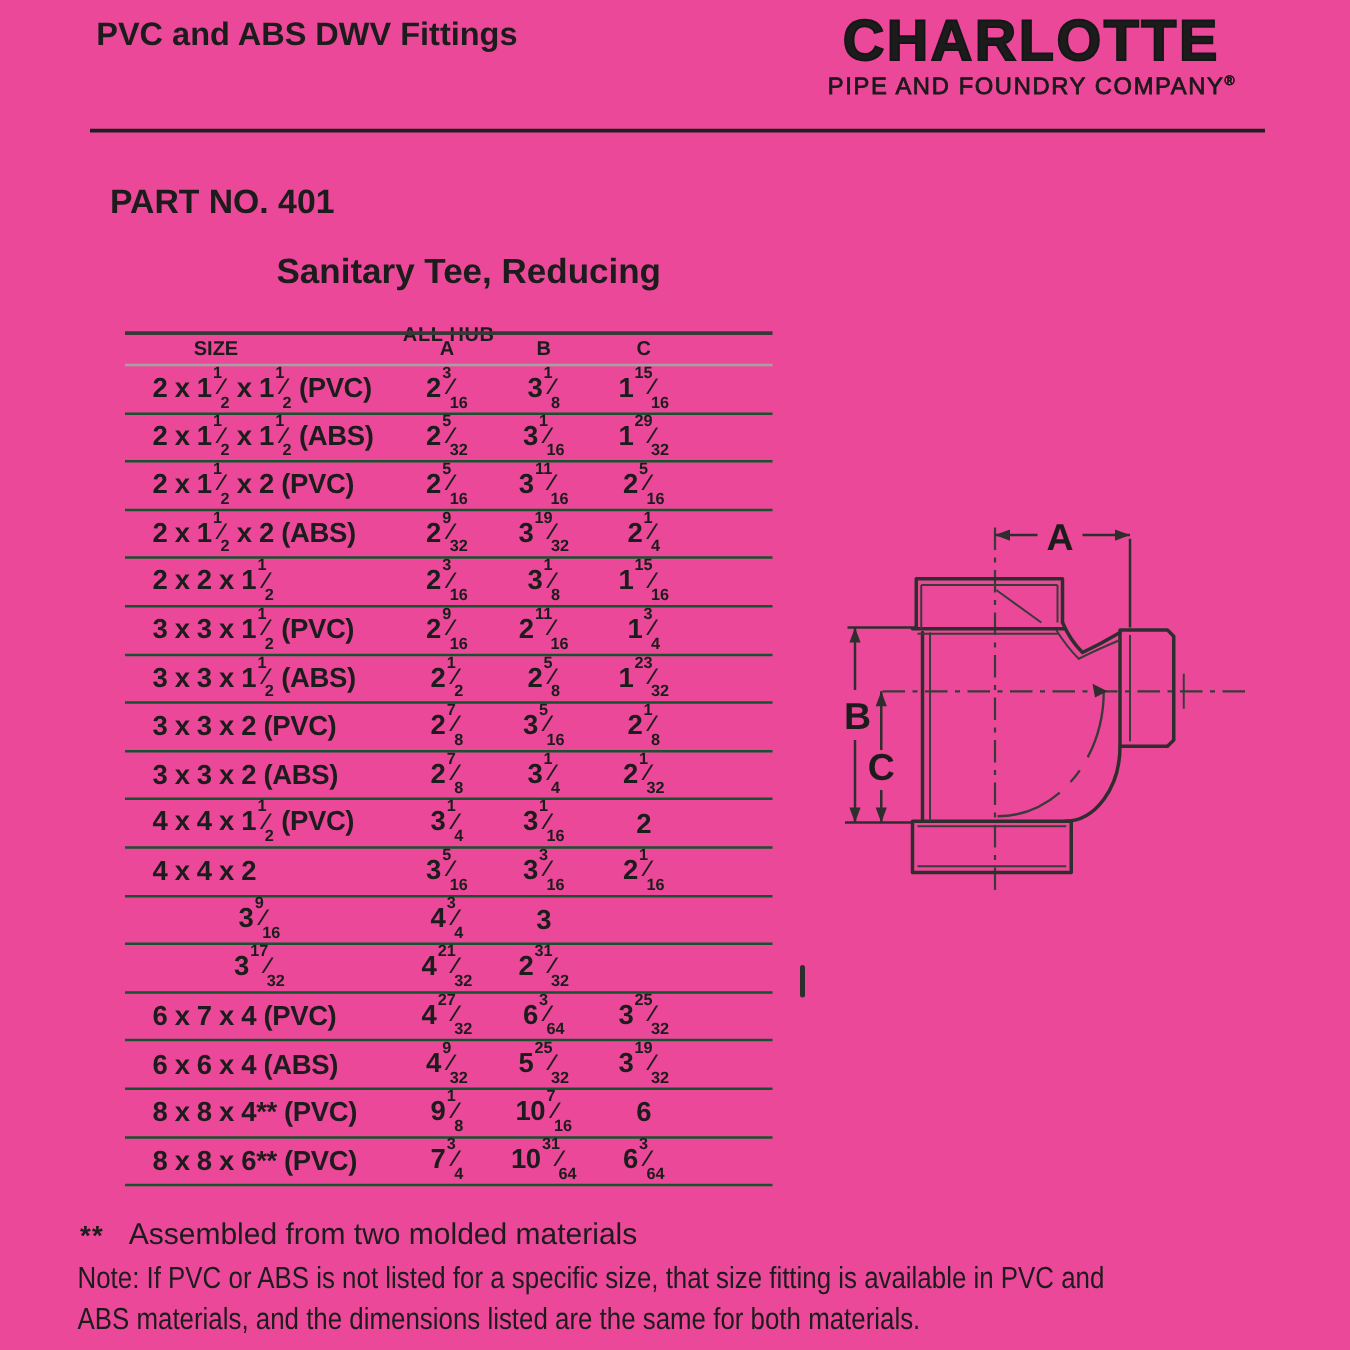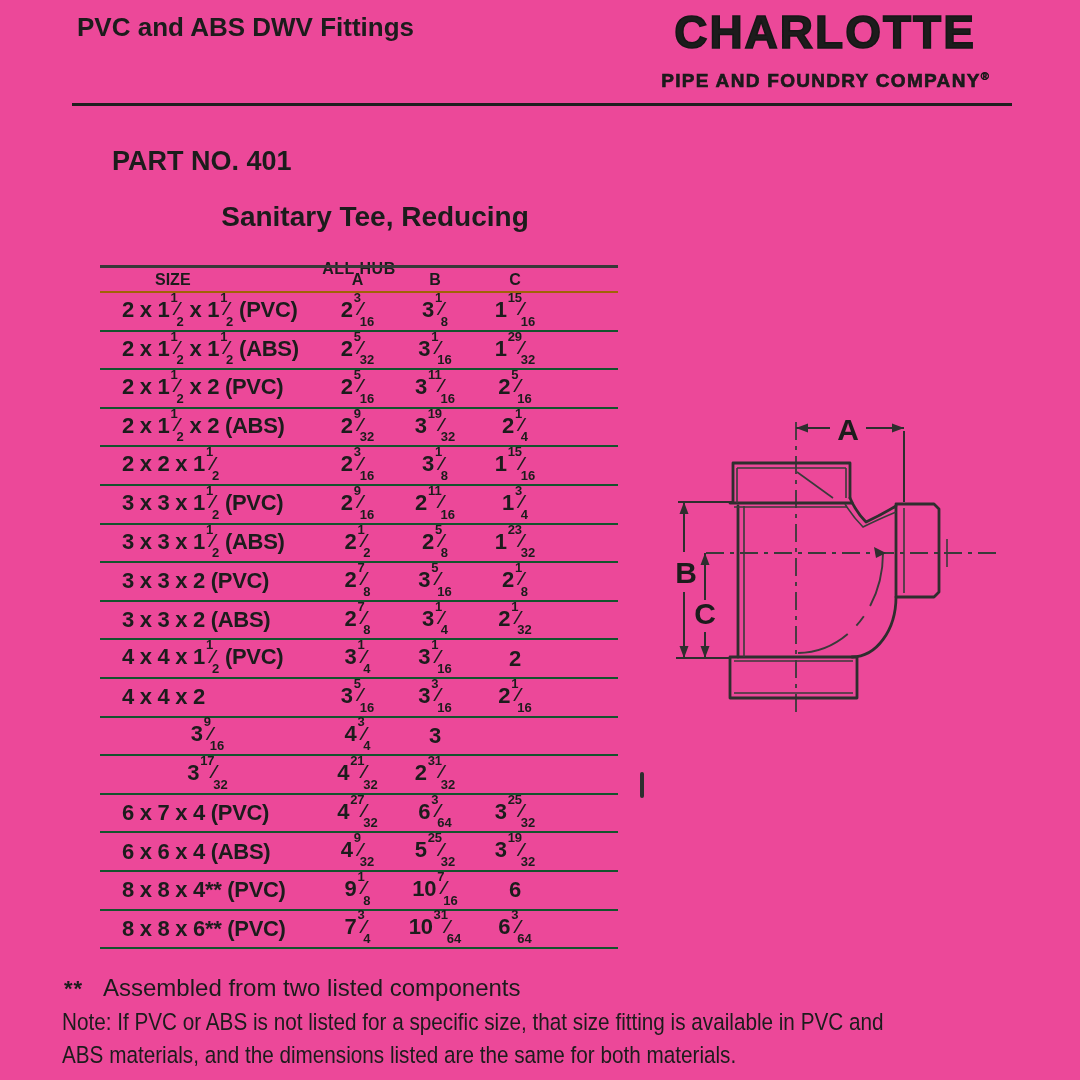--- a/index.html
+++ b/index.html
@@ -4,36 +4,36 @@
 <style>
   html,body{margin:0;padding:0;background:#fff;}
   .page{position:relative;width:1080px;height:1080px;background:#ec4899;overflow:hidden;
         font-family:"Liberation Sans",sans-serif;color:#1c1c1c;}
 
   
   .doc-title{position:absolute;left:77px;top:12px;font-size:26px;font-weight:700;letter-spacing:0;}
   .logo{position:absolute;left:652px;top:8px;width:346px;text-align:center;}
   .logo-name{font-size:46px;font-weight:700;letter-spacing:2px;line-height:1.05;
              -webkit-text-stroke:1.6px #161616;}
-  .logo-sub{font-size:19px;font-weight:700;letter-spacing:1.3px;margin-top:14px;
+  .logo-sub{font-size:19px;font-weight:400;letter-spacing:1.3px;margin-top:3px;
             -webkit-text-stroke:0.6px #161616;}
   .reg{font-size:11px;vertical-align:super;letter-spacing:0;}
   .header-rule{position:absolute;left:72px;top:103px;width:940px;height:3px;background:#1f1f1f;}
 
   
-  .part-no{position:absolute;left:112px;top:146px;font-size:27px;font-weight:700;}
+  .part-no{position:absolute;left:88px;top:146px;font-size:27px;font-weight:700;}
   .tbl-title{position:absolute;left:116px;top:201px;width:518px;text-align:center;
              font-size:28px;font-weight:700;}
   .tbl-sub{position:absolute;left:100px;top:260px;width:518px;text-align:center;
            font-size:16px;font-weight:700;letter-spacing:0.5px;}
 
   
   .table{position:absolute;left:100px;top:265px;width:518px;border-top:3px solid #383838;}
   .t-head,.t-row{display:grid;grid-template-columns:215px 85px 70px 90px 1fr;box-sizing:border-box;}
-  .t-head{height:25px;border-bottom:2px solid #a16207;align-items:end;
+  .t-head{height:25px;border-bottom:2px solid #a3a3a3;align-items:end;
           font-size:16px;font-weight:700;padding-bottom:2px;}
   .t-head .c-size{padding-left:55px;}
   .c-dim{text-align:center;}
   .t-row{height:38.6px;border-bottom:2px solid #14532d;align-items:center;
          font-size:22px;font-weight:700;letter-spacing:-0.3px;white-space:nowrap;}
   .t-row .c-size{padding-left:22px;}
   .t-row sup{font-size:13px;position:relative;top:-7px;margin-left:1px;letter-spacing:0;}
   .t-row sub{font-size:13px;position:relative;top:3px;letter-spacing:0;}
   .fsl{font-size:18px;margin:0 -2px;position:relative;top:-2px;}
 
@@ -261,17 +261,17 @@
       <path class="dim" d="M55,153 V200 M55,232 V258"></path>
       <polygon class="arrow" points="55,153 50.5,165 59.5,165"></polygon>
       <polygon class="arrow" points="55,258 50.5,246 59.5,246"></polygon>
       <text x="55" y="224">C</text>
     </g>
   </svg>
 
   <div class="stray-mark"></div>
 
   <div class="fn-marker">**</div>
-  <div class="fn-text">Assembled from two listed components</div>
+  <div class="fn-text">Assembled from two molded materials</div>
   <div class="note-line note1">Note: If PVC or ABS is not listed for a specific size, that size fitting is available in PVC and</div>
   <div class="note-line note2">ABS materials, and the dimensions listed are the same for both materials.</div>
 
 </div>
 
 </body></html>

